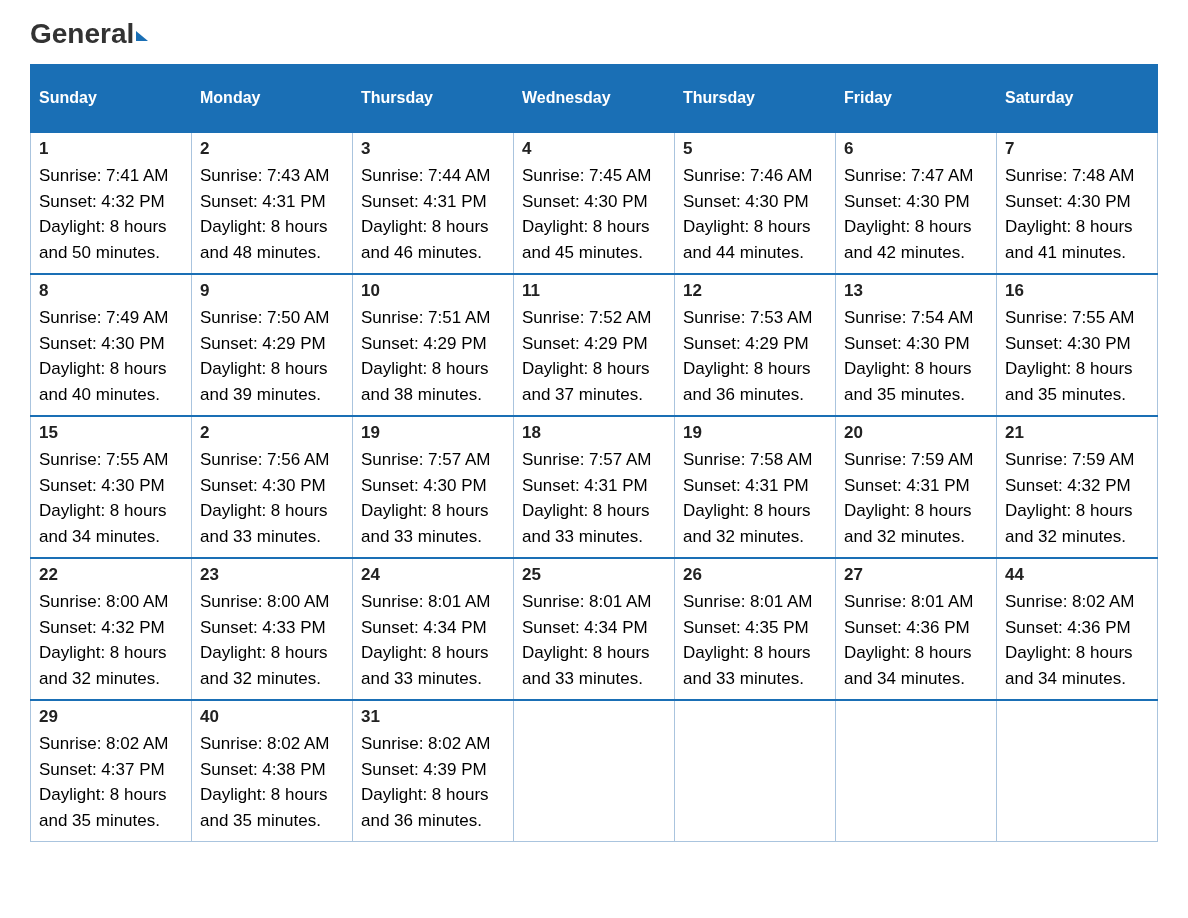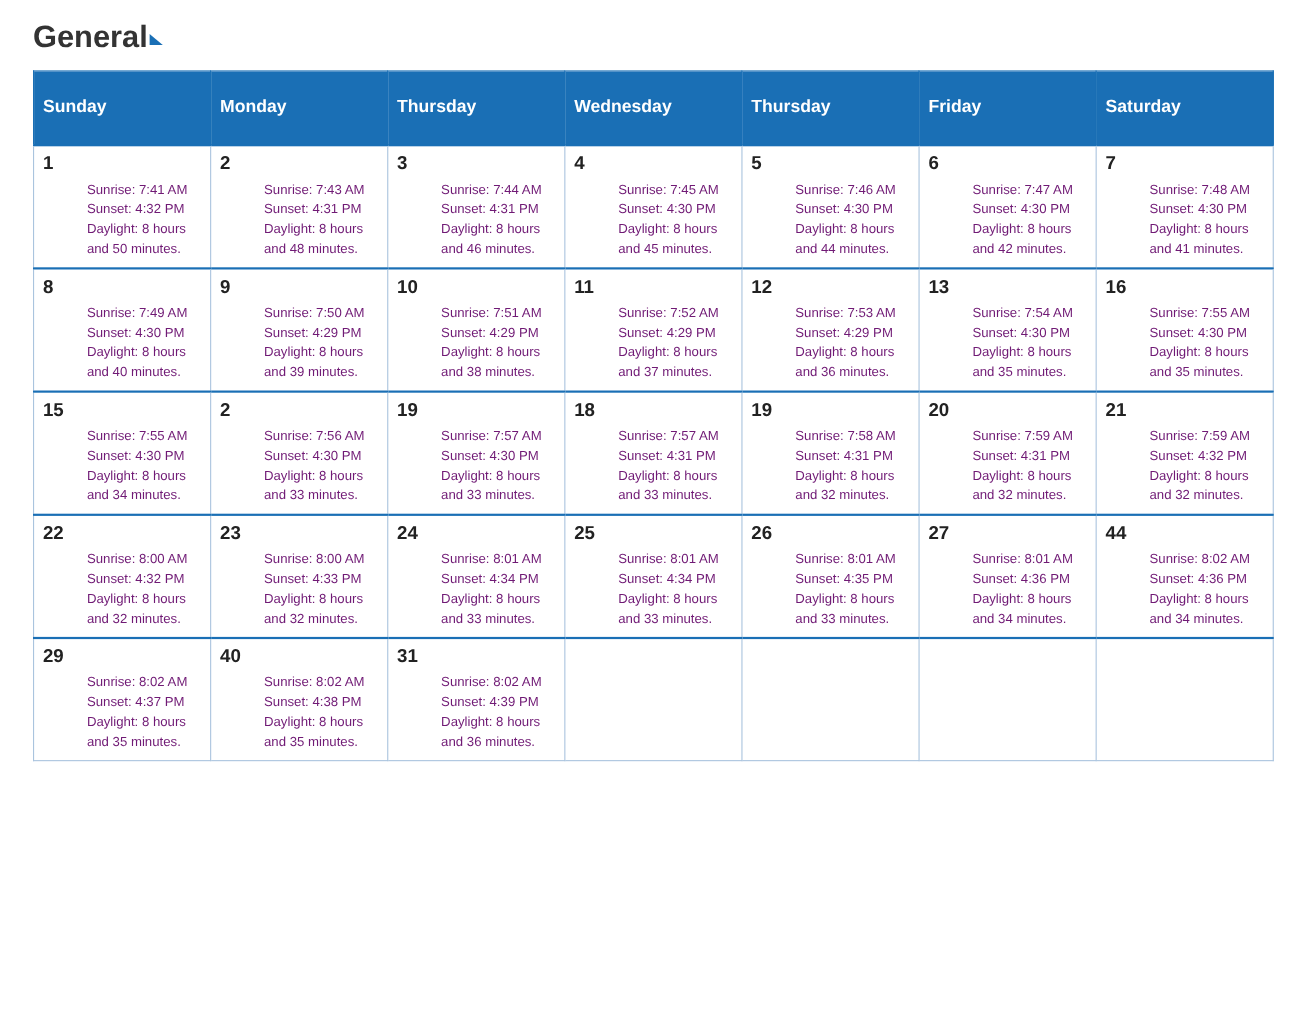--- a/index.html
+++ b/index.html
@@ -73,24 +73,23 @@
       border-top: 2px solid #1a6fb5;
     }
     .day-number {
       font-size: 17px;
       font-weight: bold;
       color: #222;
       display: block;
       margin-bottom: 4px;
     }
     .day-info {
-      font-size: 12px;
-      color: #701a75;
+      font-size: 17px;
+      color: #000000;
       line-height: 1.5;
-      margin-left: 40px;
     }
     .empty-cell {
       background: #fff;
     }
   </style>
 </head>
 <body>
 
 <div class="header-section">
   <div class="logo-area">

